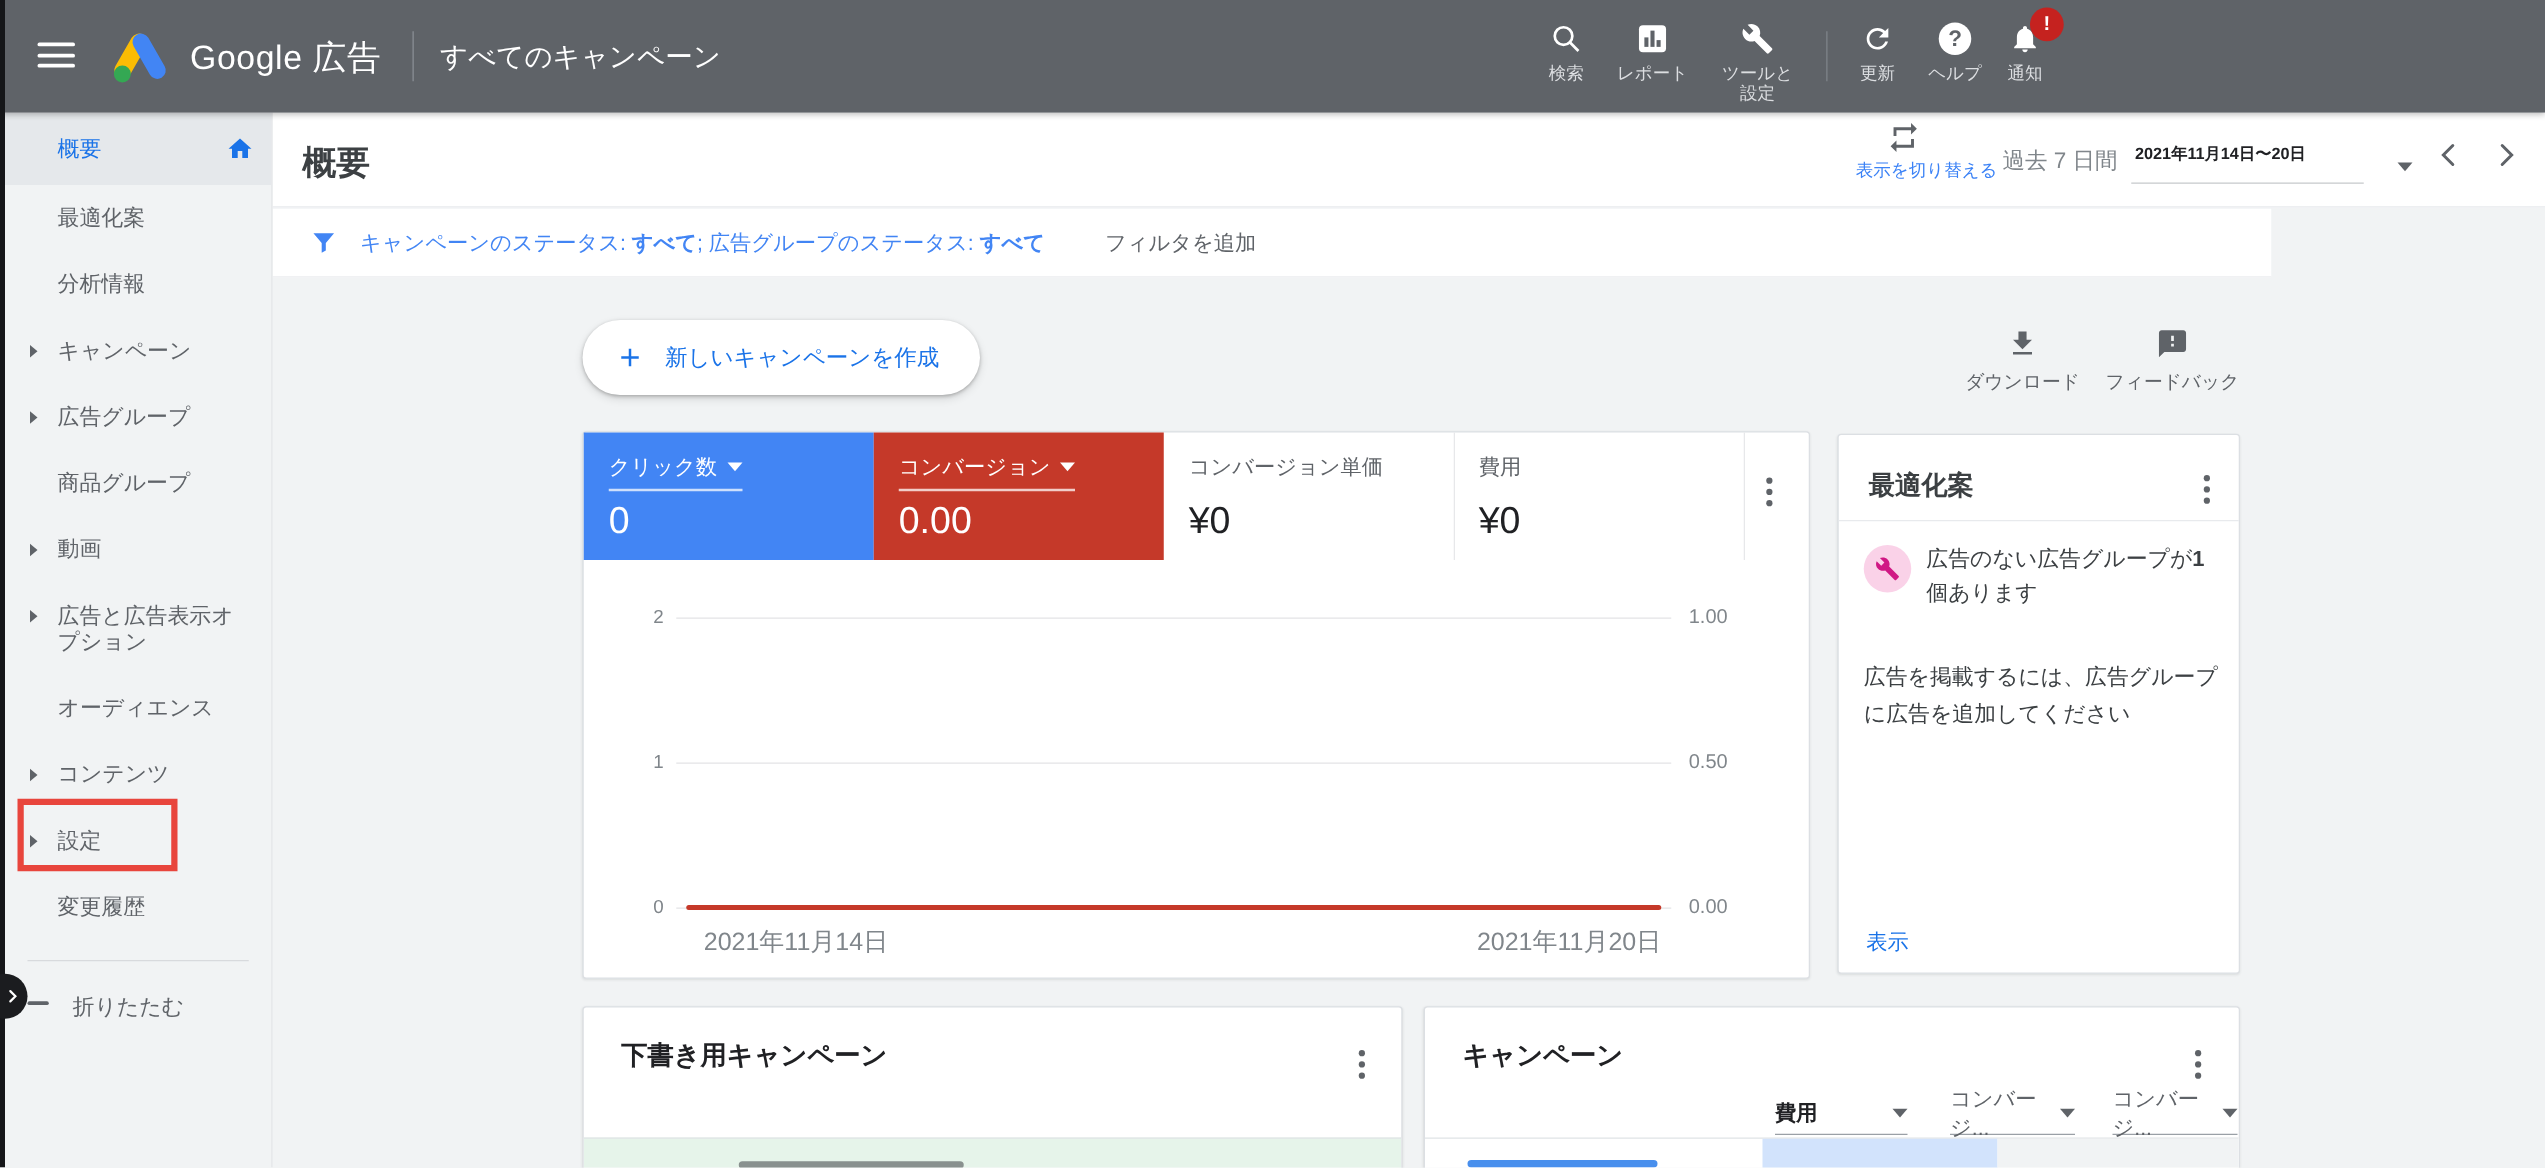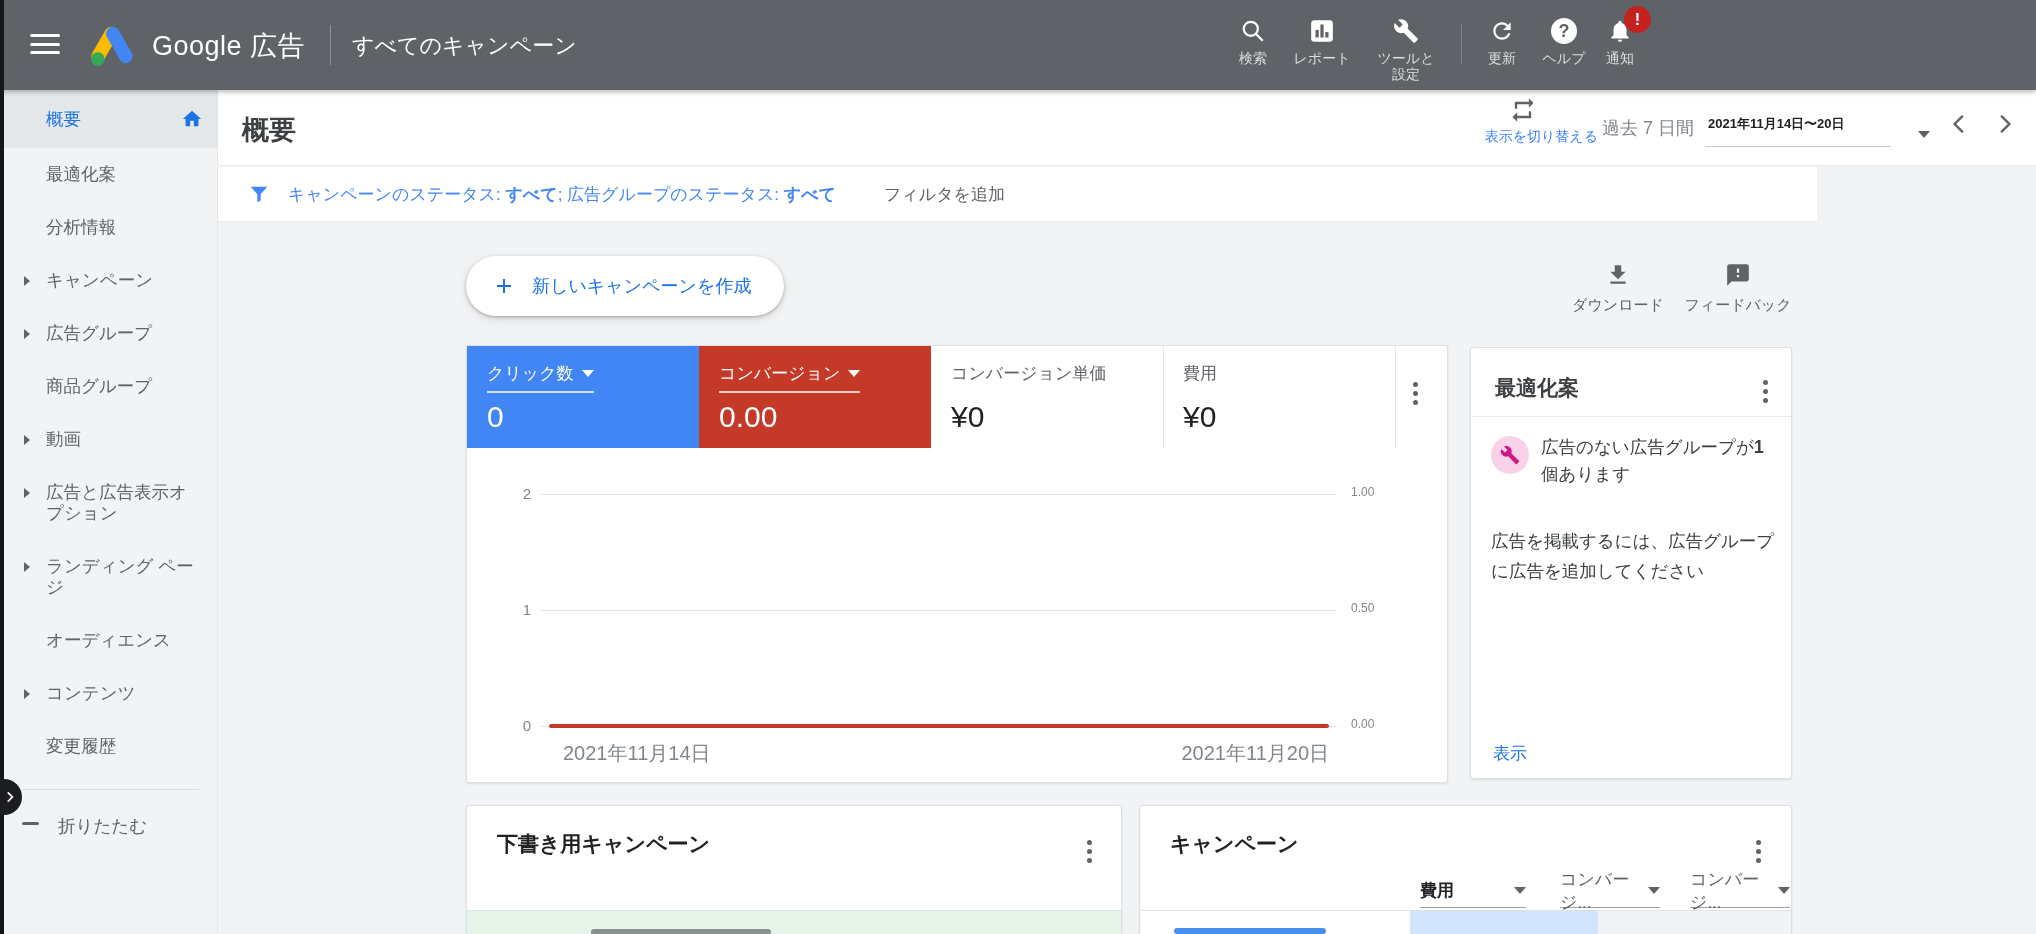--- a/index.html
+++ b/index.html
@@ -98,21 +98,21 @@
   .mcol.colored .mlabel { color:#fff; border-bottom:2px solid rgba(255,255,255,.75); padding-bottom:6px; }
   .mcol.colored .mlabel .caret-ico { border-top-color:#fff; }
   .mcol.colored .mvalue { color:#fff; }
   .msep { position:absolute; top:0; width:1px; height:102px; background:#e7e8ea; }
   .dots { position:absolute; display:flex; flex-direction:column; gap:4px; cursor:pointer; padding:4px; }
   .dots i { width:5px; height:5px; border-radius:50%; background:#5f6368; }
 
   .chart { position:absolute; left:0; top:102px; width:980px; height:334px; }
   .gl { position:absolute; left:74px; width:796px; height:1px; background:#e3e4e6; }
   .tickL { position:absolute; left:28px; width:36px; text-align:right; font-size:15px; color:#80868b; }
-  .tickR { position:absolute; left:884px; width:60px; font-size:12px; color:#80868b; }
+  .tickR { position:absolute; left:884px; width:60px; font-size:16px; color:#80868b; }
   .zero-line { position:absolute; left:82px; top:276px; width:780px; height:4px; background:#c53929; border-radius:2px; }
   .xlab { position:absolute; top:292px; font-size:20px; color:#80868b; }
 
   
   .opt-card { left:1252px; top:125px; width:322px; height:432px; }
   .opt-title { position:absolute; left:24px; top:26px; font-size:21px; color:#3c4043; }
   .opt-div { position:absolute; left:0; top:68px; width:100%; height:1px; background:#e8eaed; }
   .opt-badge { position:absolute; left:20px; top:88px; width:38px; height:38px; border-radius:50%;
                background:#fad2e8; display:flex; align-items:center; justify-content:center; }
   .opt-headline { position:absolute; left:70px; top:86px; width:236px; font-size:17.5px; line-height:27px; color:#3c4043; }
@@ -242,30 +242,31 @@
       <span class="sb-label">商品グループ</span>
     </div>
     <div class="sb-item">
       <span class="arrow-ico"></span>
       <span class="sb-label">動画</span>
     </div>
     <div class="sb-item twoline">
       <span class="arrow-ico"></span>
       <span class="sb-label">広告と広告表示オプション</span>
     </div>
-    <div class="sb-item twoline">
-      <span class="arrow-ico"></span>
-      <span class="sb-label">ランディング ページ</span>
-    </div>
     <div class="sb-item">
       <span class="sb-label">オーディエンス</span>
     </div>
     <div class="sb-item">
       <span class="arrow-ico"></span>
       <span class="sb-label">コンテンツ</span>
+    </div>
+    <div class="sb-item">
+      <span class="arrow-ico"></span>
+      <span class="sb-label">設定</span>
+      <span class="annotation-box"></span>
     </div>
     <div class="sb-item">
       <span class="sb-label">変更履歴</span>
     </div>
     <div class="sb-divider"></div>
     <div class="sb-collapse">
       <span class="minus-ico"></span>
       <span>折りたたむ</span>
     </div>
   </nav>

